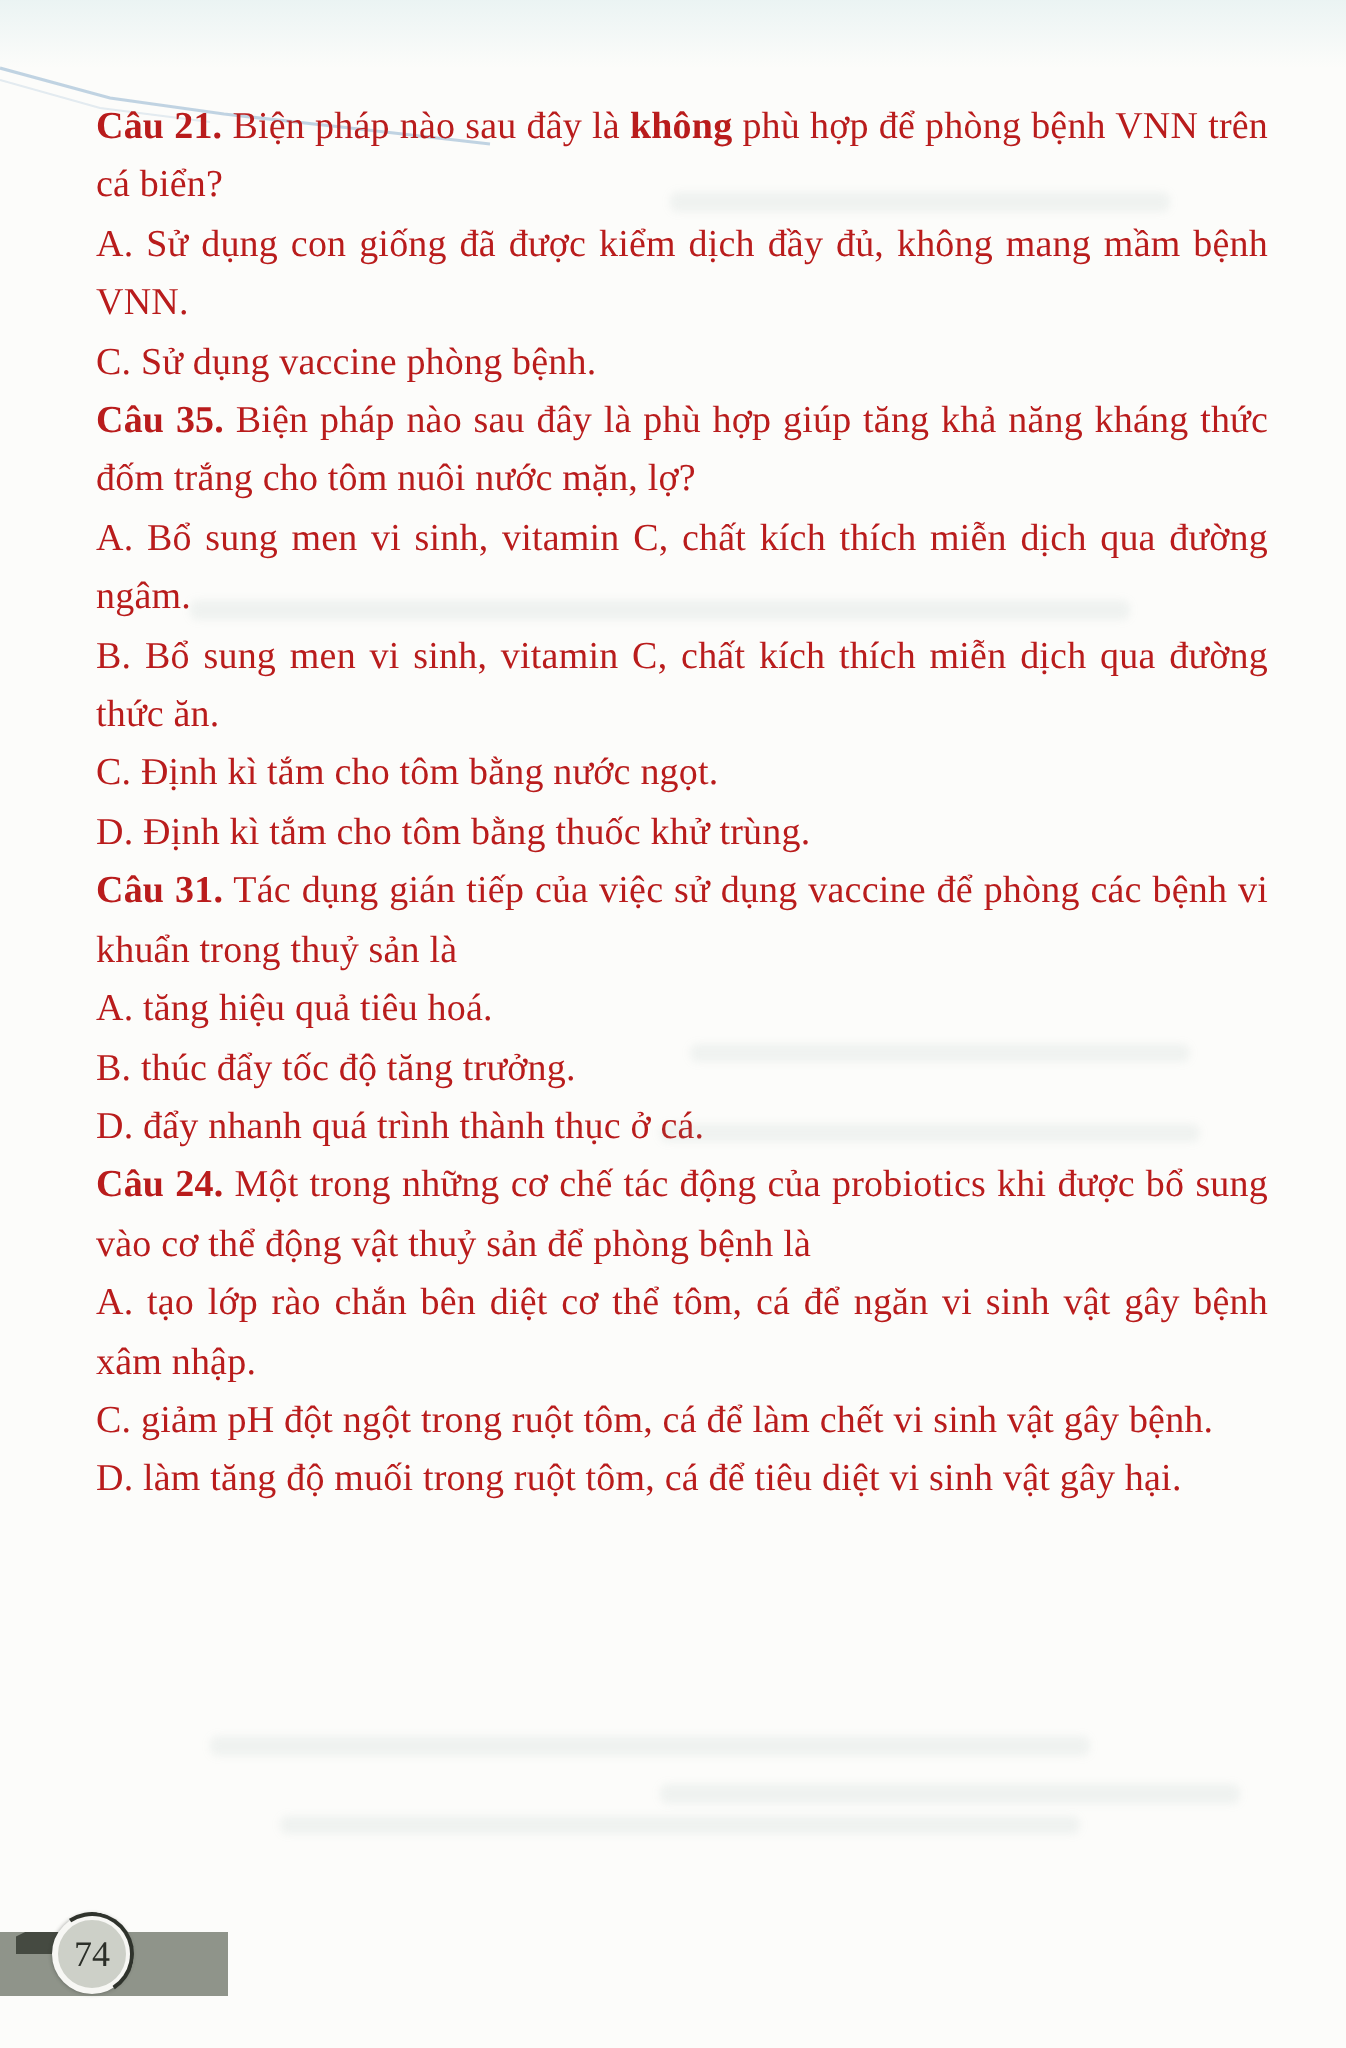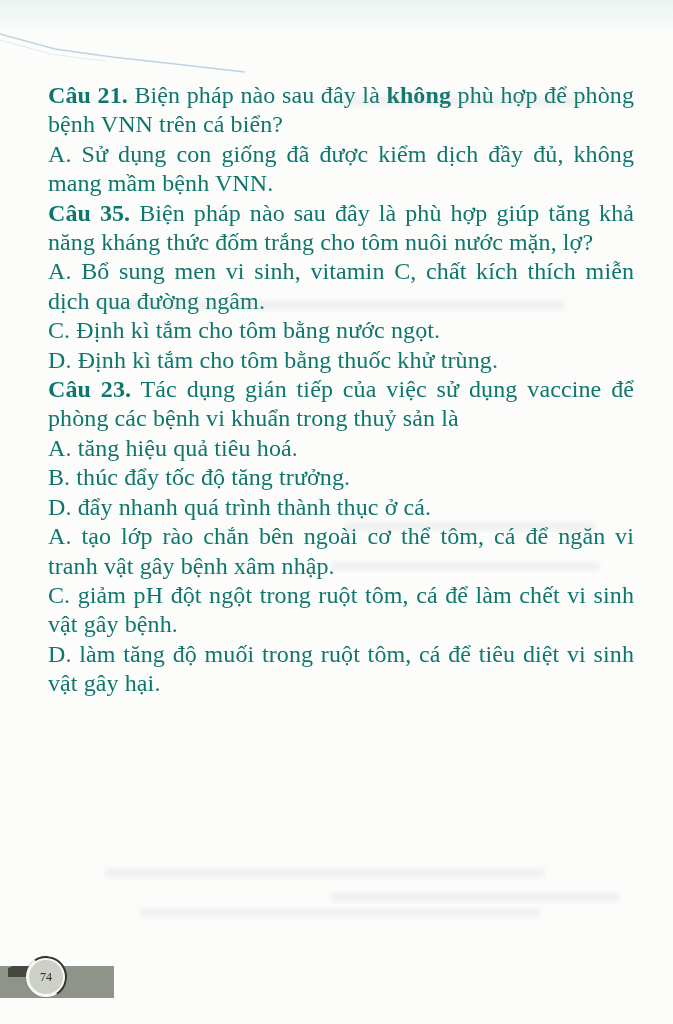--- a/index.html
+++ b/index.html
@@ -30,25 +30,24 @@
     position: absolute;
     top: 0; left: 0;
     pointer-events: none;
   }
   
   .content {
     position: absolute;
     top: 49px;
     left: 48px;
     width: 586px;
-    font-size: 24px;
+    font-size: 19px;
     line-height: 29.4px;
-    color: #0f766e;
+    color: #b91c1c;
     letter-spacing: 0.1px;
-    margin-top: 32px;
   }
   .content p {
     margin: 0;
     text-align: justify;
   }
   .content strong {
     font-weight: bold;
   }
   
   .smudge {
@@ -82,21 +81,21 @@
     top: 957px;
     width: 34px;
     height: 34px;
     background: #cdd0c8;
     border: 3px solid #f7f7f4;
     border-radius: 50%;
     box-shadow: 0 0 2px rgba(40,45,38,0.45);
     display: flex;
     align-items: center;
     justify-content: center;
-    font-size: 12px;
+    font-size: 18px;
     color: #2c2f29;
   }
   .page-badge::after {
     content: "";
     position: absolute;
     inset: -4px;
     border: 2px solid transparent;
     border-top-color: #2f332c;
     border-right-color: #2f332c;
     border-radius: 50%;
@@ -112,32 +111,35 @@
 
   <svg class="crease" width="260" height="90" viewBox="0 0 260 90">
     <polyline points="0,34 55,49 112,57 175,64 245,72" fill="none" stroke="rgba(120,162,198,0.45)" stroke-width="1.6"></polyline>
     <polyline points="0,40 50,54 105,61" fill="none" stroke="rgba(150,185,210,0.25)" stroke-width="1"></polyline>
   </svg>
 
   <div class="content">
 
     <p><strong>Câu 21.</strong><span> Biện pháp nào sau đây là </span><strong>không</strong><span> phù hợp để phòng bệnh VNN trên cá biển?</span></p>
     <p>A. Sử dụng con giống đã được kiểm dịch đầy đủ, không mang mầm bệnh VNN.</p>
+    <p>C. Sử dụng vaccine phòng bệnh.</p>
 
     <p><strong>Câu 35.</strong><span> Biện pháp nào sau đây là phù hợp giúp tăng khả năng kháng thức đốm trắng cho tôm nuôi nước mặn, lợ?</span><strong></strong><span></span></p>
     <p>A. Bổ sung men vi sinh, vitamin C, chất kích thích miễn dịch qua đường ngâm.</p>
+    <p>B. Bổ sung men vi sinh, vitamin C, chất kích thích miễn dịch qua đường thức ăn.</p>
     <p>C. Định kì tắm cho tôm bằng nước ngọt.</p>
     <p>D. Định kì tắm cho tôm bằng thuốc khử trùng.</p>
 
-    <p><strong>Câu 23.</strong><span> Tác dụng gián tiếp của việc sử dụng vaccine để phòng các bệnh vi khuẩn trong thuỷ sản là</span><strong></strong><span></span></p>
+    <p><strong>Câu 31.</strong><span> Tác dụng gián tiếp của việc sử dụng vaccine để phòng các bệnh vi khuẩn trong thuỷ sản là</span><strong></strong><span></span></p>
     <p>A. tăng hiệu quả tiêu hoá.</p>
     <p>B. thúc đẩy tốc độ tăng trưởng.</p>
     <p>D. đẩy nhanh quá trình thành thục ở cá.</p>
 
-    <p>A. tạo lớp rào chắn bên ngoài cơ thể tôm, cá để ngăn vi tranh vật gây bệnh xâm nhập.</p>
+    <p><strong>Câu 24.</strong><span> Một trong những cơ chế tác động của probiotics khi được bổ sung vào cơ thể động vật thuỷ sản để phòng bệnh là</span><strong></strong><span></span></p>
+    <p>A. tạo lớp rào chắn bên diệt cơ thể tôm, cá để ngăn vi sinh vật gây bệnh xâm nhập.</p>
     <p>C. giảm pH đột ngột trong ruột tôm, cá để làm chết vi sinh vật gây bệnh.</p>
     <p>D. làm tăng độ muối trong ruột tôm, cá để tiêu diệt vi sinh vật gây hại.</p>
 
   </div>
 
   <div class="smudge" style="left:335px; top:96px;  width:250px; height:10px;"></div>
   <div class="smudge" style="left:95px;  top:300px; width:470px; height:10px;"></div>
   <div class="smudge" style="left:345px; top:522px; width:250px; height:9px;"></div>
   <div class="smudge" style="left:330px; top:562px; width:270px; height:9px;"></div>
   <div class="smudge" style="left:105px; top:868px; width:440px; height:10px;"></div>

